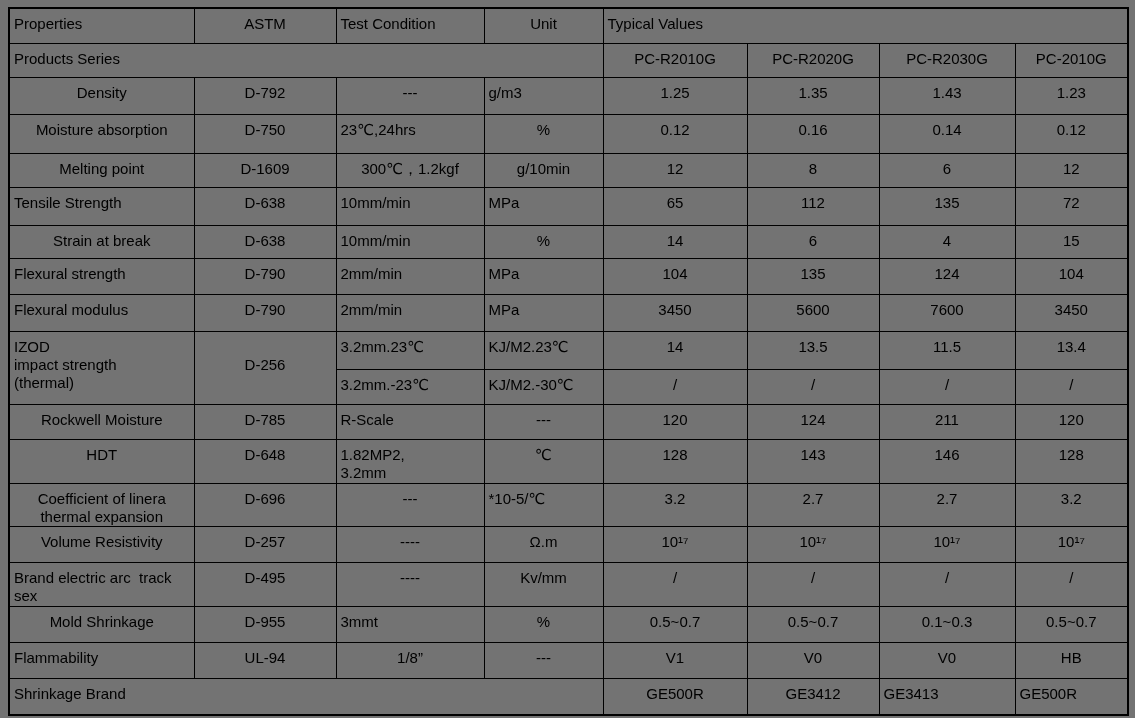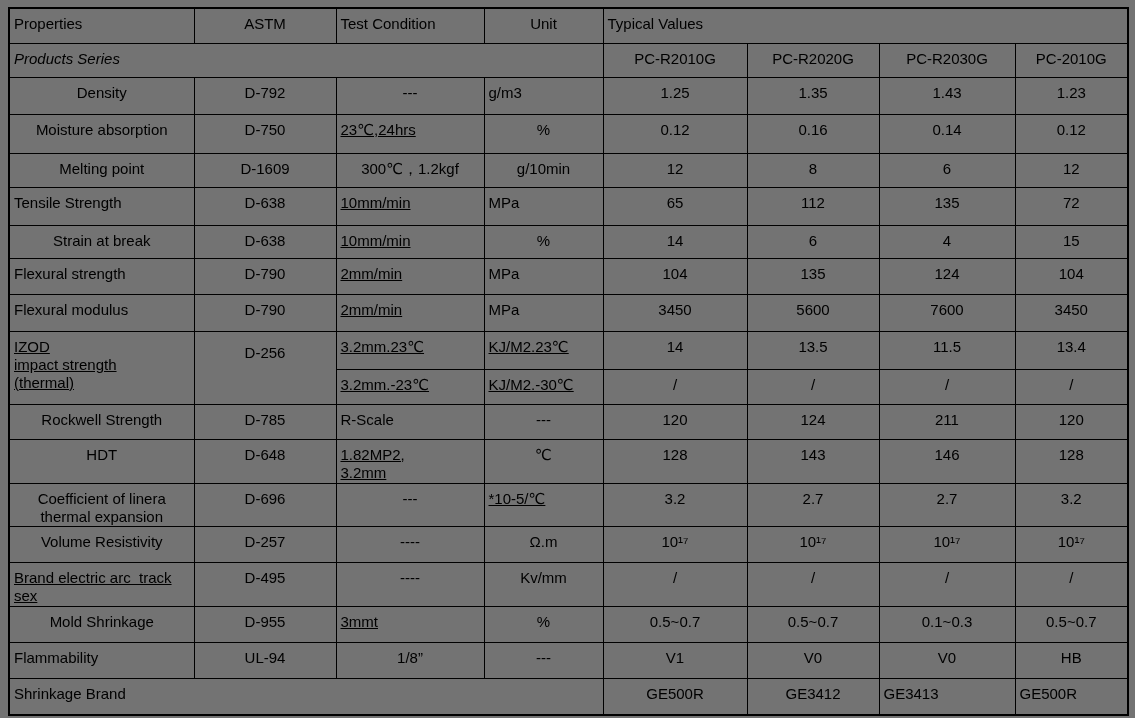--- a/index.html
+++ b/index.html
@@ -26,28 +26,28 @@
     vertical-align: top;
     padding: 6px 4px 0 4px;
     font-size: 15px;
     line-height: 18px;
     overflow: hidden;
     white-space: nowrap;
   }
   .al { text-align: left; }
   .ac { text-align: center; }
   .ar { text-align: left; }
-  .pl4   { padding-left: 4px; text-decoration: underline; }
+  .pl4   { padding-left: 4px; }
   .pl6   { padding-left: 6px; }
   .pl18  { padding-left: 18px; }
   .pl20  { padding-left: 20px; }
   .pl30  { padding-left: 30px; }
   .pl100 { padding-left: 100px; }
   .pl110 { padding-left: 110px; }
-  .pl150 { padding-left: 150px; font-style: italic; }
+  .pl150 { padding-left: 150px; }
   .pr22  { padding-right: 22px; }
   .sm { font-size: 12.5px; }
   .pre { white-space: pre; }
 </style>
 </head>
 <body>
 
 <div class="page">
   <table class="props">
     <colgroup>
@@ -154,40 +154,40 @@
       <td class="ac">7600</td>
       <td class="ac">3450</td>
     </tr>
 
     <tr style="height:38px">
       <td class="al pl4" rowspan="2">
         <div>IZOD</div>
         <div>impact strength</div>
         <div>(thermal)</div>
       </td>
-      <td class="ac" rowspan="2" style="padding-top:12px">D-256</td>
+      <td class="ac" rowspan="2" style="padding-top:24px">D-256</td>
       <td class="al pl4">3.2mm.23℃</td>
       <td class="al pl4">KJ/M2.23℃</td>
       <td class="ac">14</td>
       <td class="ac">13.5</td>
       <td class="ac">11.5</td>
       <td class="ac">13.4</td>
     </tr>
 
     <tr style="height:35px">
       <td class="al pl4">3.2mm.-23℃</td>
       <td class="al pl4">KJ/M2.-30℃</td>
       <td class="ac">/</td>
       <td class="ac">/</td>
       <td class="ac">/</td>
       <td class="ac">/</td>
     </tr>
 
     <tr style="height:35px">
-      <td class="ac">Rockwell Strength</td>
+      <td class="ac">Rockwell Moisture</td>
       <td class="ac">D-785</td>
       <td class="al pl18">R-Scale</td>
       <td class="ac">---</td>
       <td class="ac">120</td>
       <td class="ac">124</td>
       <td class="ac">211</td>
       <td class="ac">120</td>
     </tr>
 
     <tr style="height:44px">

